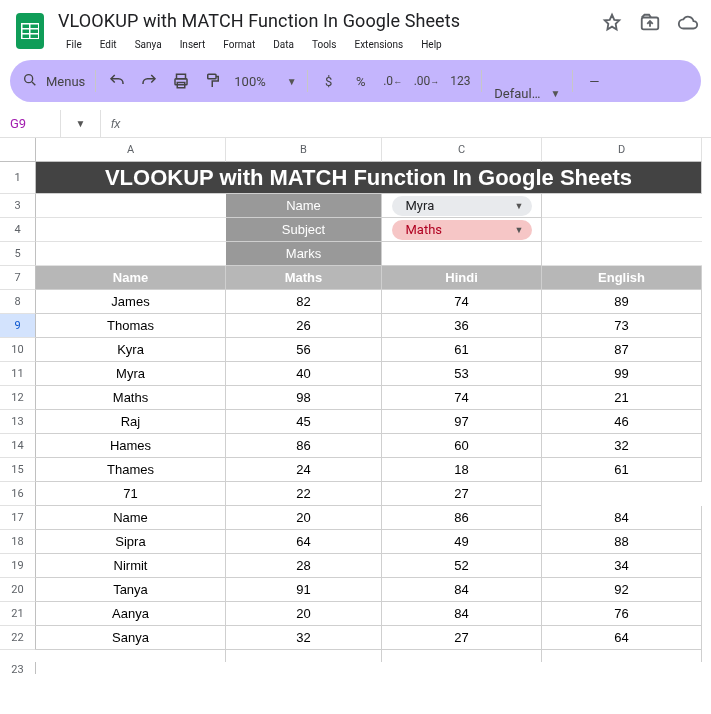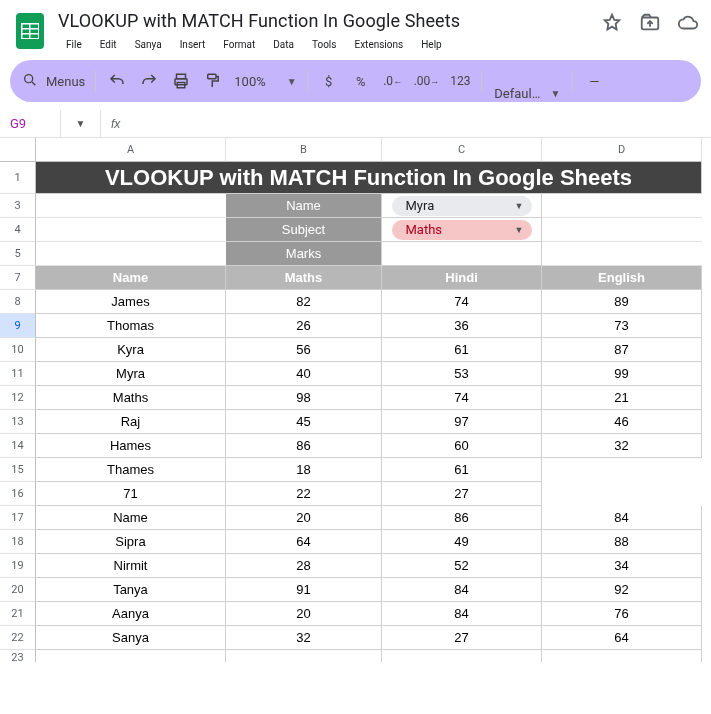--- a/index.html
+++ b/index.html
@@ -276,20 +276,21 @@
       <div class="row">
         <div class="rownum">14</div>
         <div class="cell">Hames</div>
         <div class="cell">86</div>
         <div class="cell">60</div>
         <div class="cell">32</div>
       </div>
       <div class="row">
         <div class="rownum">15</div>
         <div class="cell">Thames</div>
+        <div class="cell">24</div>
         <div class="cell">18</div>
         <div class="cell">61</div>
       </div>
       <div class="row">
         <div class="rownum">16</div>
         <div class="cell">71</div>
         <div class="cell">22</div>
         <div class="cell">27</div>
       </div>
       <div class="row">
@@ -330,19 +331,19 @@
       <div class="row">
         <div class="rownum">22</div>
         <div class="cell">Sanya</div>
         <div class="cell">32</div>
         <div class="cell">27</div>
         <div class="cell">64</div>
       </div>
     </div>
 
   <div class="row small-row">
-    <div class="rownum" style="align-items:flex-start;padding-top:1px;">23</div>
+    <div class="rownum" style="align-items:flex-start;padding-top:1px;margin-top:12px;">23</div>
     <div class="cell"></div>
     <div class="cell"></div>
     <div class="cell"></div>
     <div class="cell"></div>
   </div>
 </div>
 
 </body></html>

